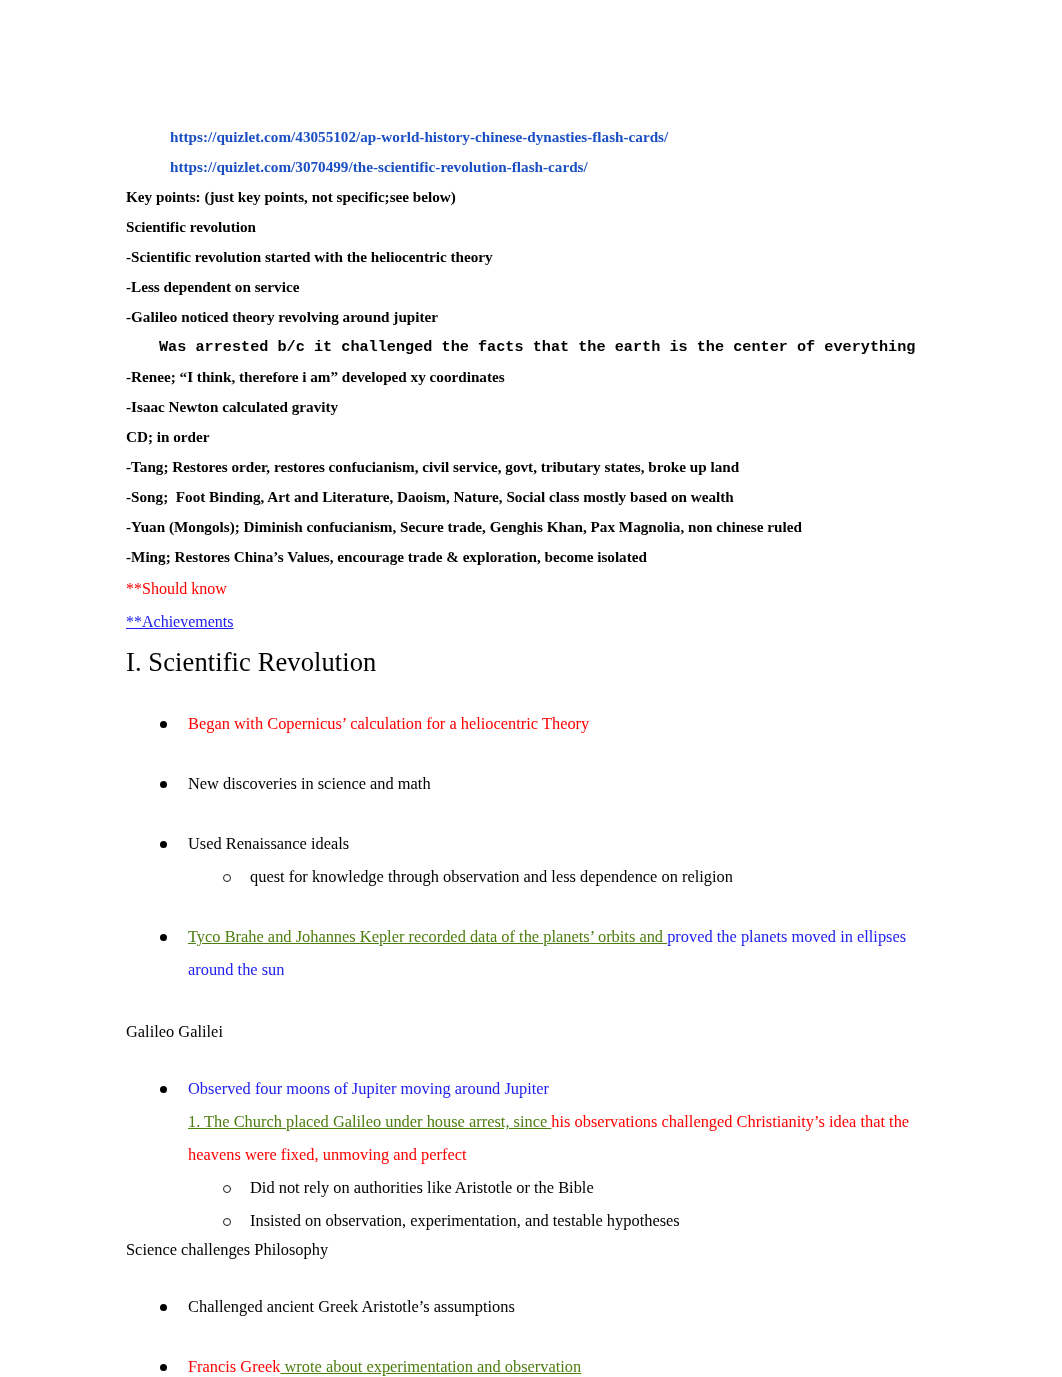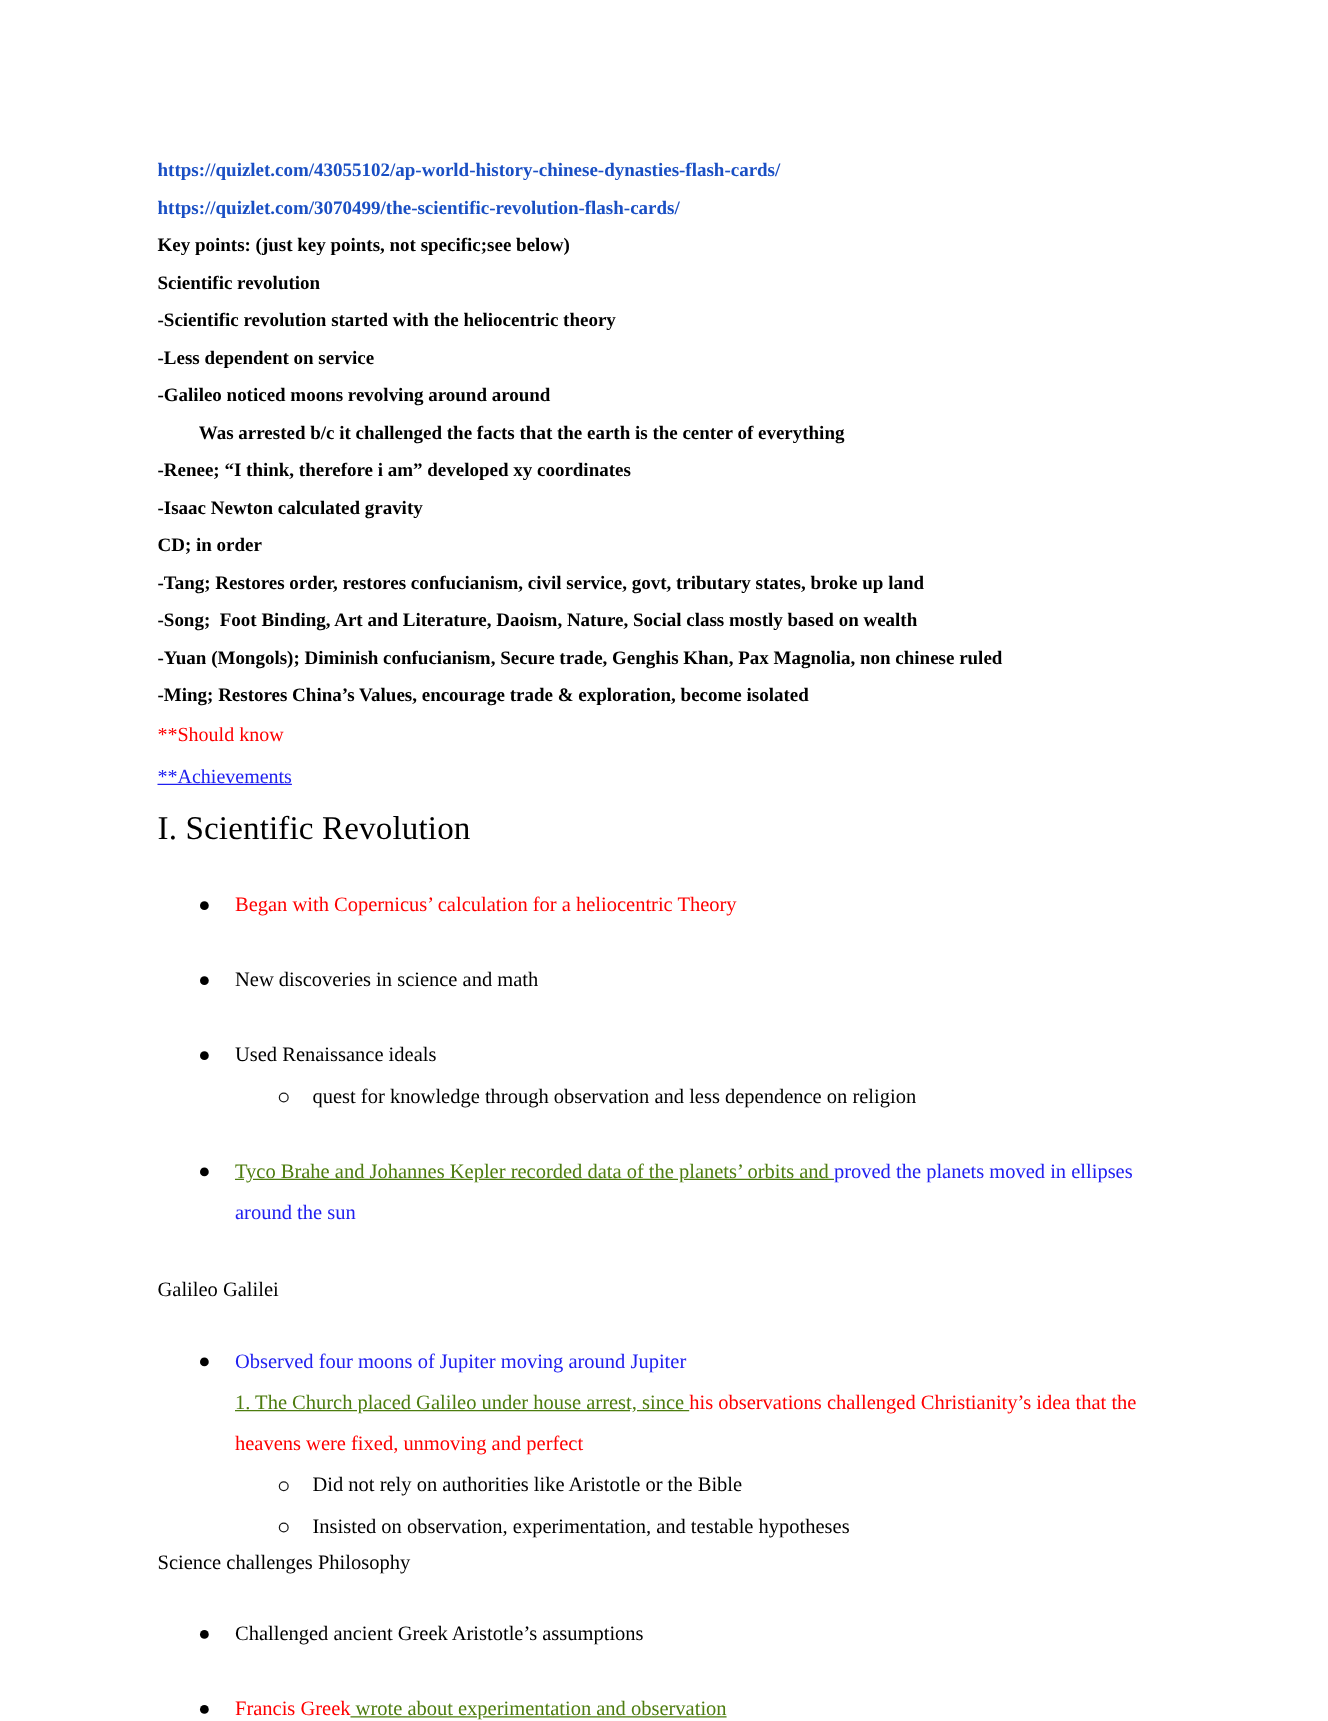--- a/index.html
+++ b/index.html
@@ -35,23 +35,25 @@
     font-weight: bold;
     font-size: 15.2px;
     line-height: 30px;
     color: #000000;
   }
   .keyblock .kline {
     white-space: pre-wrap;
   }
   .keyblock .link {
     color: #1a4fc4;
+    margin-left: 44px;
   }
   .keyblock .indent1 {
     padding-left: 33px;
+    font-family: Liberation Mono, monospace;
   }
 
   
   .starline {
     font-size: 16px;
     line-height: 33px;
     font-weight: normal;
   }
   .star-red { color: #fe0000; }
   .star-blue { color: #2020f0; text-decoration: underline; }
@@ -154,21 +156,21 @@
 <div class="page">
   <div class="content">
 
     <div class="keyblock">
       <div class="kline link">https://quizlet.com/43055102/ap-world-history-chinese-dynasties-flash-cards/</div>
       <div class="kline link">https://quizlet.com/3070499/the-scientific-revolution-flash-cards/</div>
       <div class="kline">Key points: (just key points, not specific;see below)</div>
       <div class="kline">Scientific revolution</div>
       <div class="kline">-Scientific revolution started with the heliocentric theory</div>
       <div class="kline">-Less dependent on service</div>
-      <div class="kline">-Galileo noticed moons revolving around around</div>
+      <div class="kline">-Galileo noticed theory revolving around jupiter</div>
       <div class="kline indent1">Was arrested b/c it challenged the facts that the earth is the center of everything</div>
       <div class="kline">-Renee; “I think, therefore i am” developed xy coordinates</div>
       <div class="kline">-Isaac Newton calculated gravity</div>
       <div class="kline">CD; in order</div>
       <div class="kline">-Tang; Restores order, restores confucianism, civil service, govt, tributary states, broke up land</div>
       <div class="kline">-Song;  Foot Binding, Art and Literature, Daoism, Nature, Social class mostly based on wealth</div>
       <div class="kline">-Yuan (Mongols); Diminish confucianism, Secure trade, Genghis Khan, Pax Magnolia, non chinese ruled</div>
       <div class="kline">-Ming; Restores China’s Values, encourage trade &amp; exploration, become isolated</div>
     </div>
 

